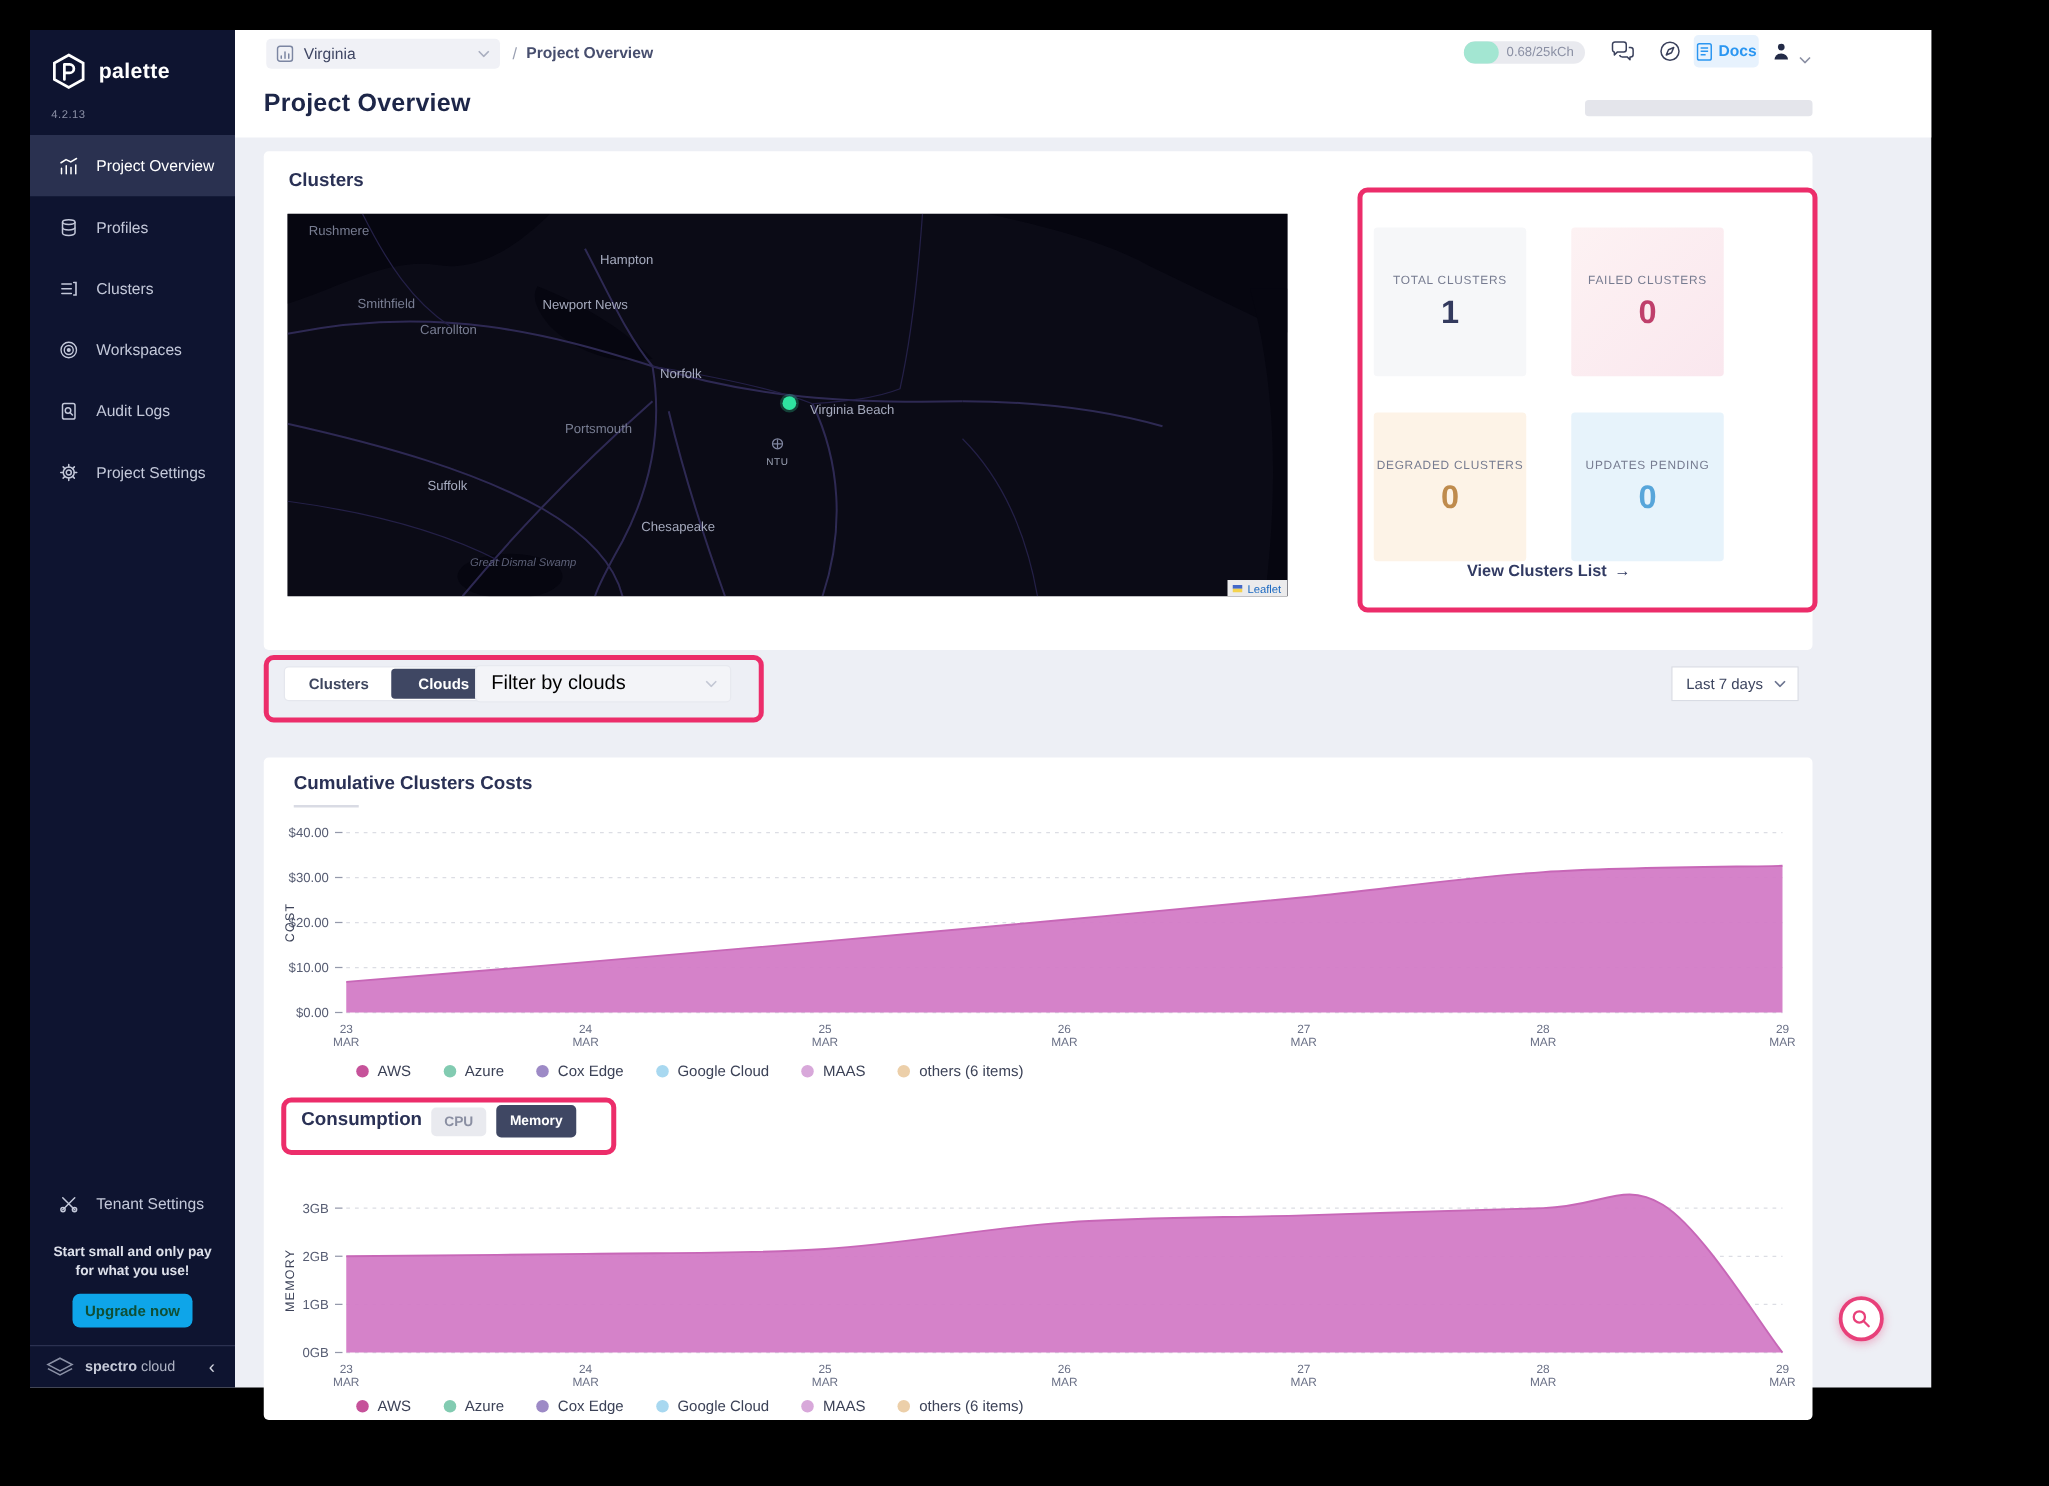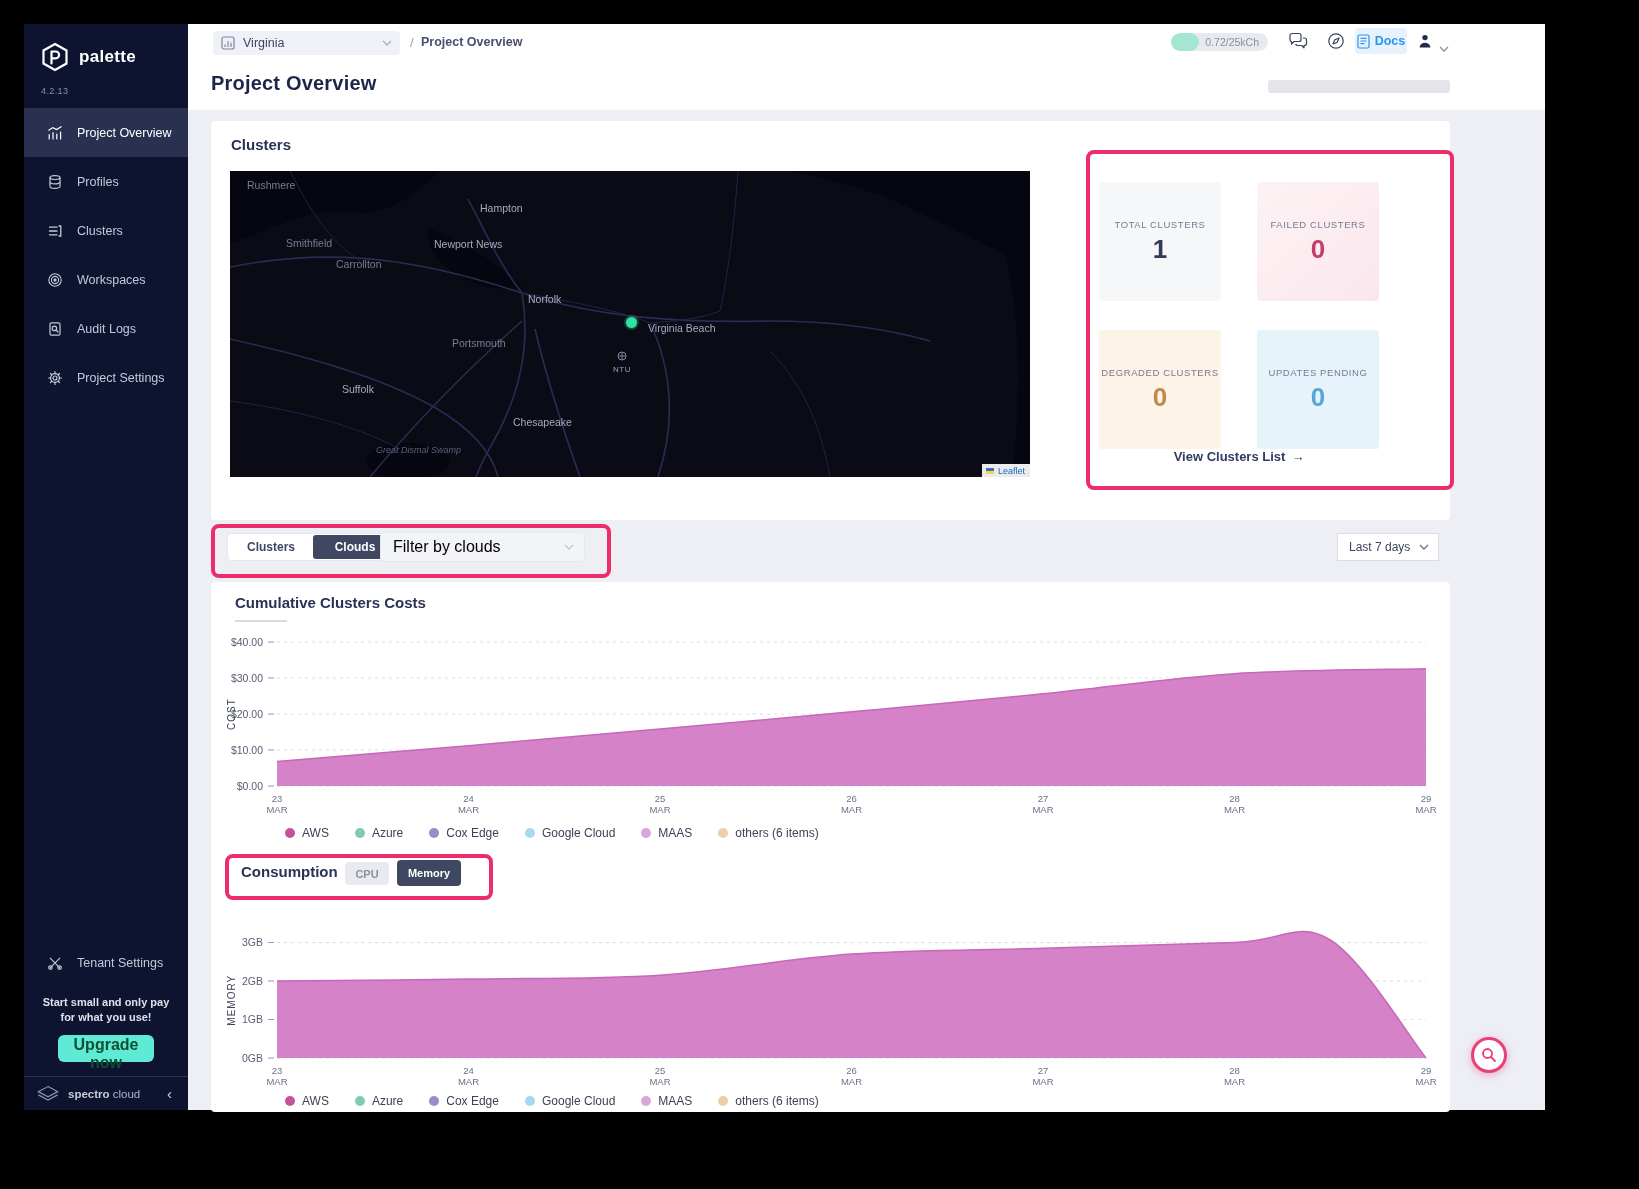--- a/index.html
+++ b/index.html
@@ -12,22 +12,22 @@
   .version{position:absolute;left:17px;top:62px;color:#8b90a6;font-size:9px;letter-spacing:.4px;}
   .nav{position:absolute;left:0;top:84px;width:164px;}
   .nav-item{height:49px;display:flex;align-items:center;gap:14px;padding-left:23px;cursor:pointer;
     color:#c3c8d9;font-size:12.5px;font-weight:500;}
   .nav-item.active{background:#2a3150;color:#fff;}
   .nav-item svg{flex:0 0 16px;}
   .side-bottom{position:absolute;left:0;bottom:0;width:164px;}
   .tenant-row{height:49px;display:flex;align-items:center;gap:14px;padding-left:23px;color:#c3c8d9;
     font-size:12.5px;font-weight:500;cursor:pointer;}
   .promo{color:#dde0ea;font-size:11px;font-weight:600;text-align:center;line-height:15px;margin:8px 8px 10px;}
-  .upgrade-btn{display:block;margin:0 auto 14px;width:96px;height:27px;background:#5eead4;border:none;
-    border-radius:6px;color:#0f4f35;font-size:16px;font-weight:600;cursor:pointer;font-family:inherit;}
+  .upgrade-btn{display:block;margin:0 auto 14px;width:96px;height:27px;background:#0ea5e9;border:none;
+    border-radius:6px;color:#0f4f35;font-size:12px;font-weight:600;cursor:pointer;font-family:inherit;}
   .side-footer{height:33px;border-top:1px solid #2b3150;display:flex;align-items:center;padding:0 12px;gap:8px;}
   .sc-name{color:#aeb3c4;font-size:11.5px;flex:1;}
   .sc-name b{font-weight:700;color:#c6cad8;}
   .collapse{color:#d4d7e1;font-size:15px;cursor:pointer;padding:0 4px;}
   
   .main{position:absolute;left:164px;top:0;width:1357px;height:1086px;}
   .topbar{position:absolute;left:0;top:0;width:1357px;height:86px;background:#fff;}
   .proj-select{position:absolute;left:25px;top:7px;width:187px;height:24px;background:#f0f1f6;border-radius:4px;
     display:flex;align-items:center;gap:8px;padding:0 8px;cursor:pointer;box-sizing:border-box;}
   .proj-select span{flex:1;font-size:12.5px;color:#3f4663;}
@@ -80,21 +80,21 @@
   .tab.active{background:#3f4763;color:#fff;}
   .filter-select{position:absolute;left:192px;top:508px;width:205px;height:30px;background:#f3f4f8;
     border:1px solid #e7e9ef;border-radius:4px;display:flex;align-items:center;box-sizing:border-box;
     padding:0 10px 0 12px;cursor:pointer;z-index:2;}
   .filter-select span{flex:1;font-size:16px;color:#000000;}
   .range-select{position:absolute;left:1149px;top:509px;width:102px;height:28px;background:#fff;
     border:1px solid #d9dce4;border-radius:0;display:flex;align-items:center;box-sizing:border-box;
     padding:0 9px 0 11px;cursor:pointer;}
   .range-select span{flex:1;font-size:12px;color:#3c445f;font-weight:500;}
   
-  .card2{left:23px;top:558px;width:1239px;height:530px;}
+  .card2{left:23px;top:582px;width:1239px;height:530px;}
   .chart-title{position:absolute;left:24px;top:12px;font-size:15px;font-weight:600;color:#2a3155;}
   .title-rule{position:absolute;left:24px;top:38px;width:52px;height:2px;background:#d9dbe4;}
   .legend-row{position:absolute;display:flex;gap:26px;align-items:center;}
   .legend-item{display:flex;align-items:center;gap:7px;font-size:12px;color:#3c4257;}
   .legend-dot{width:10px;height:10px;border-radius:50%;display:inline-block;}
   .cons-title{position:absolute;left:30px;top:281px;font-size:15px;font-weight:600;color:#2a3155;z-index:2;}
   .pill-btn{position:absolute;display:flex;align-items:center;justify-content:center;border-radius:4px;
     font-size:11px;font-weight:600;cursor:pointer;z-index:2;}
   .cpu-btn{left:134px;top:280px;width:44px;height:23px;background:#e9eaef;color:#8a8fa2;}
   .mem-btn{left:186px;top:278px;width:64px;height:26px;background:#3f4763;color:#fff;}
@@ -227,21 +227,21 @@
         <span>Virginia</span>
         <svg width="10" height="6" viewBox="0 0 10 6">
           <polyline points="1,1 5,5 9,1" fill="none" stroke="#a9aebf" stroke-width="1.3"></polyline>
         </svg>
       </div>
       <span class="crumb-sep">/</span>
       <span class="crumb">Project Overview</span>
 
       <div class="credits-pill">
         <span class="seg"></span>
-        <span class="txt">0.72/25kCh</span>
+        <span class="txt">0.68/25kCh</span>
       </div>
       <span class="icon-btn" style="left:1100px;">
         <svg width="20" height="18" viewBox="0 0 20 18">
           <g fill="none" stroke="#3a415c" stroke-width="1.2">
             <path d="M2,3.5 a2,2 0 0 1 2,-2 h7 a2,2 0 0 1 2,2 v4 a2,2 0 0 1 -2,2 h-5 l-2.5,2.5 v-2.5 h-0.5 a2,2 0 0 1 -1,-2 z" stroke-linejoin="round"></path>
             <path d="M15,6 h1.5 a2,2 0 0 1 2,2 v3.5 a2,2 0 0 1 -2,2 h-0.5 v2.3 l-2.3,-2.3 h-4.2 a2,2 0 0 1 -1.8,-1.5" stroke-linejoin="round"></path>
           </g>
         </svg>
       </span>
       <span class="icon-btn" style="left:1139px;">

